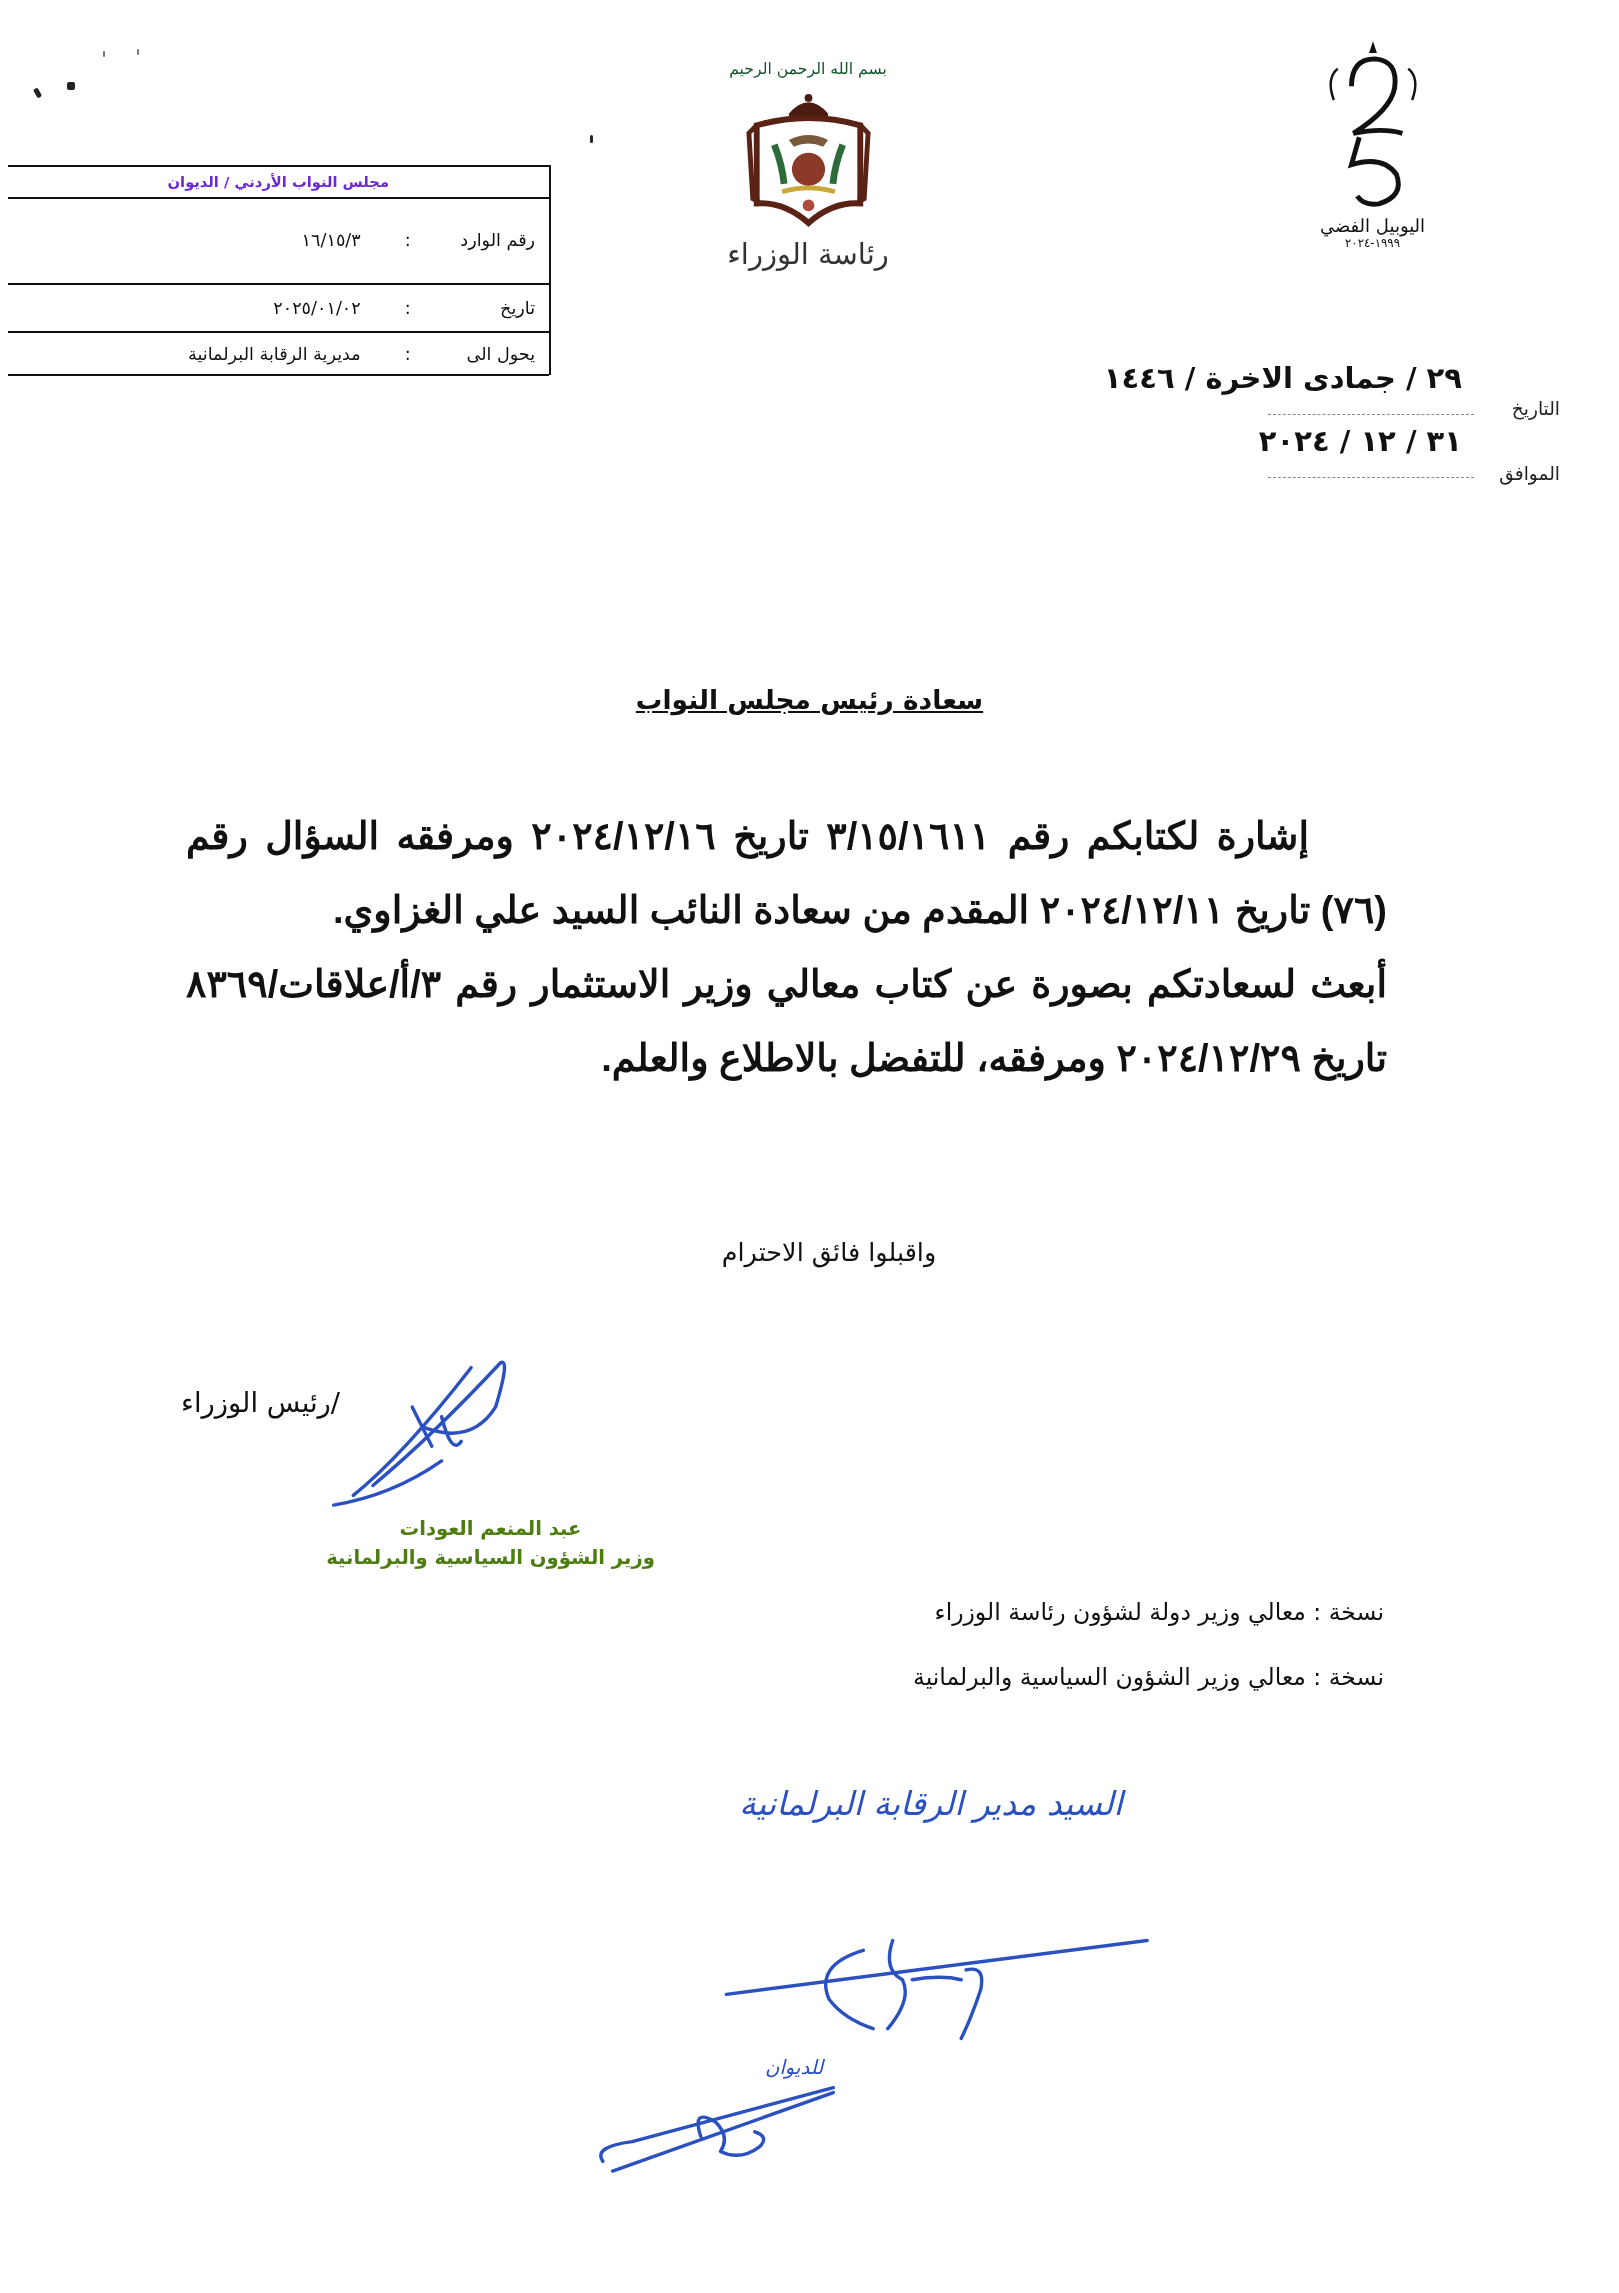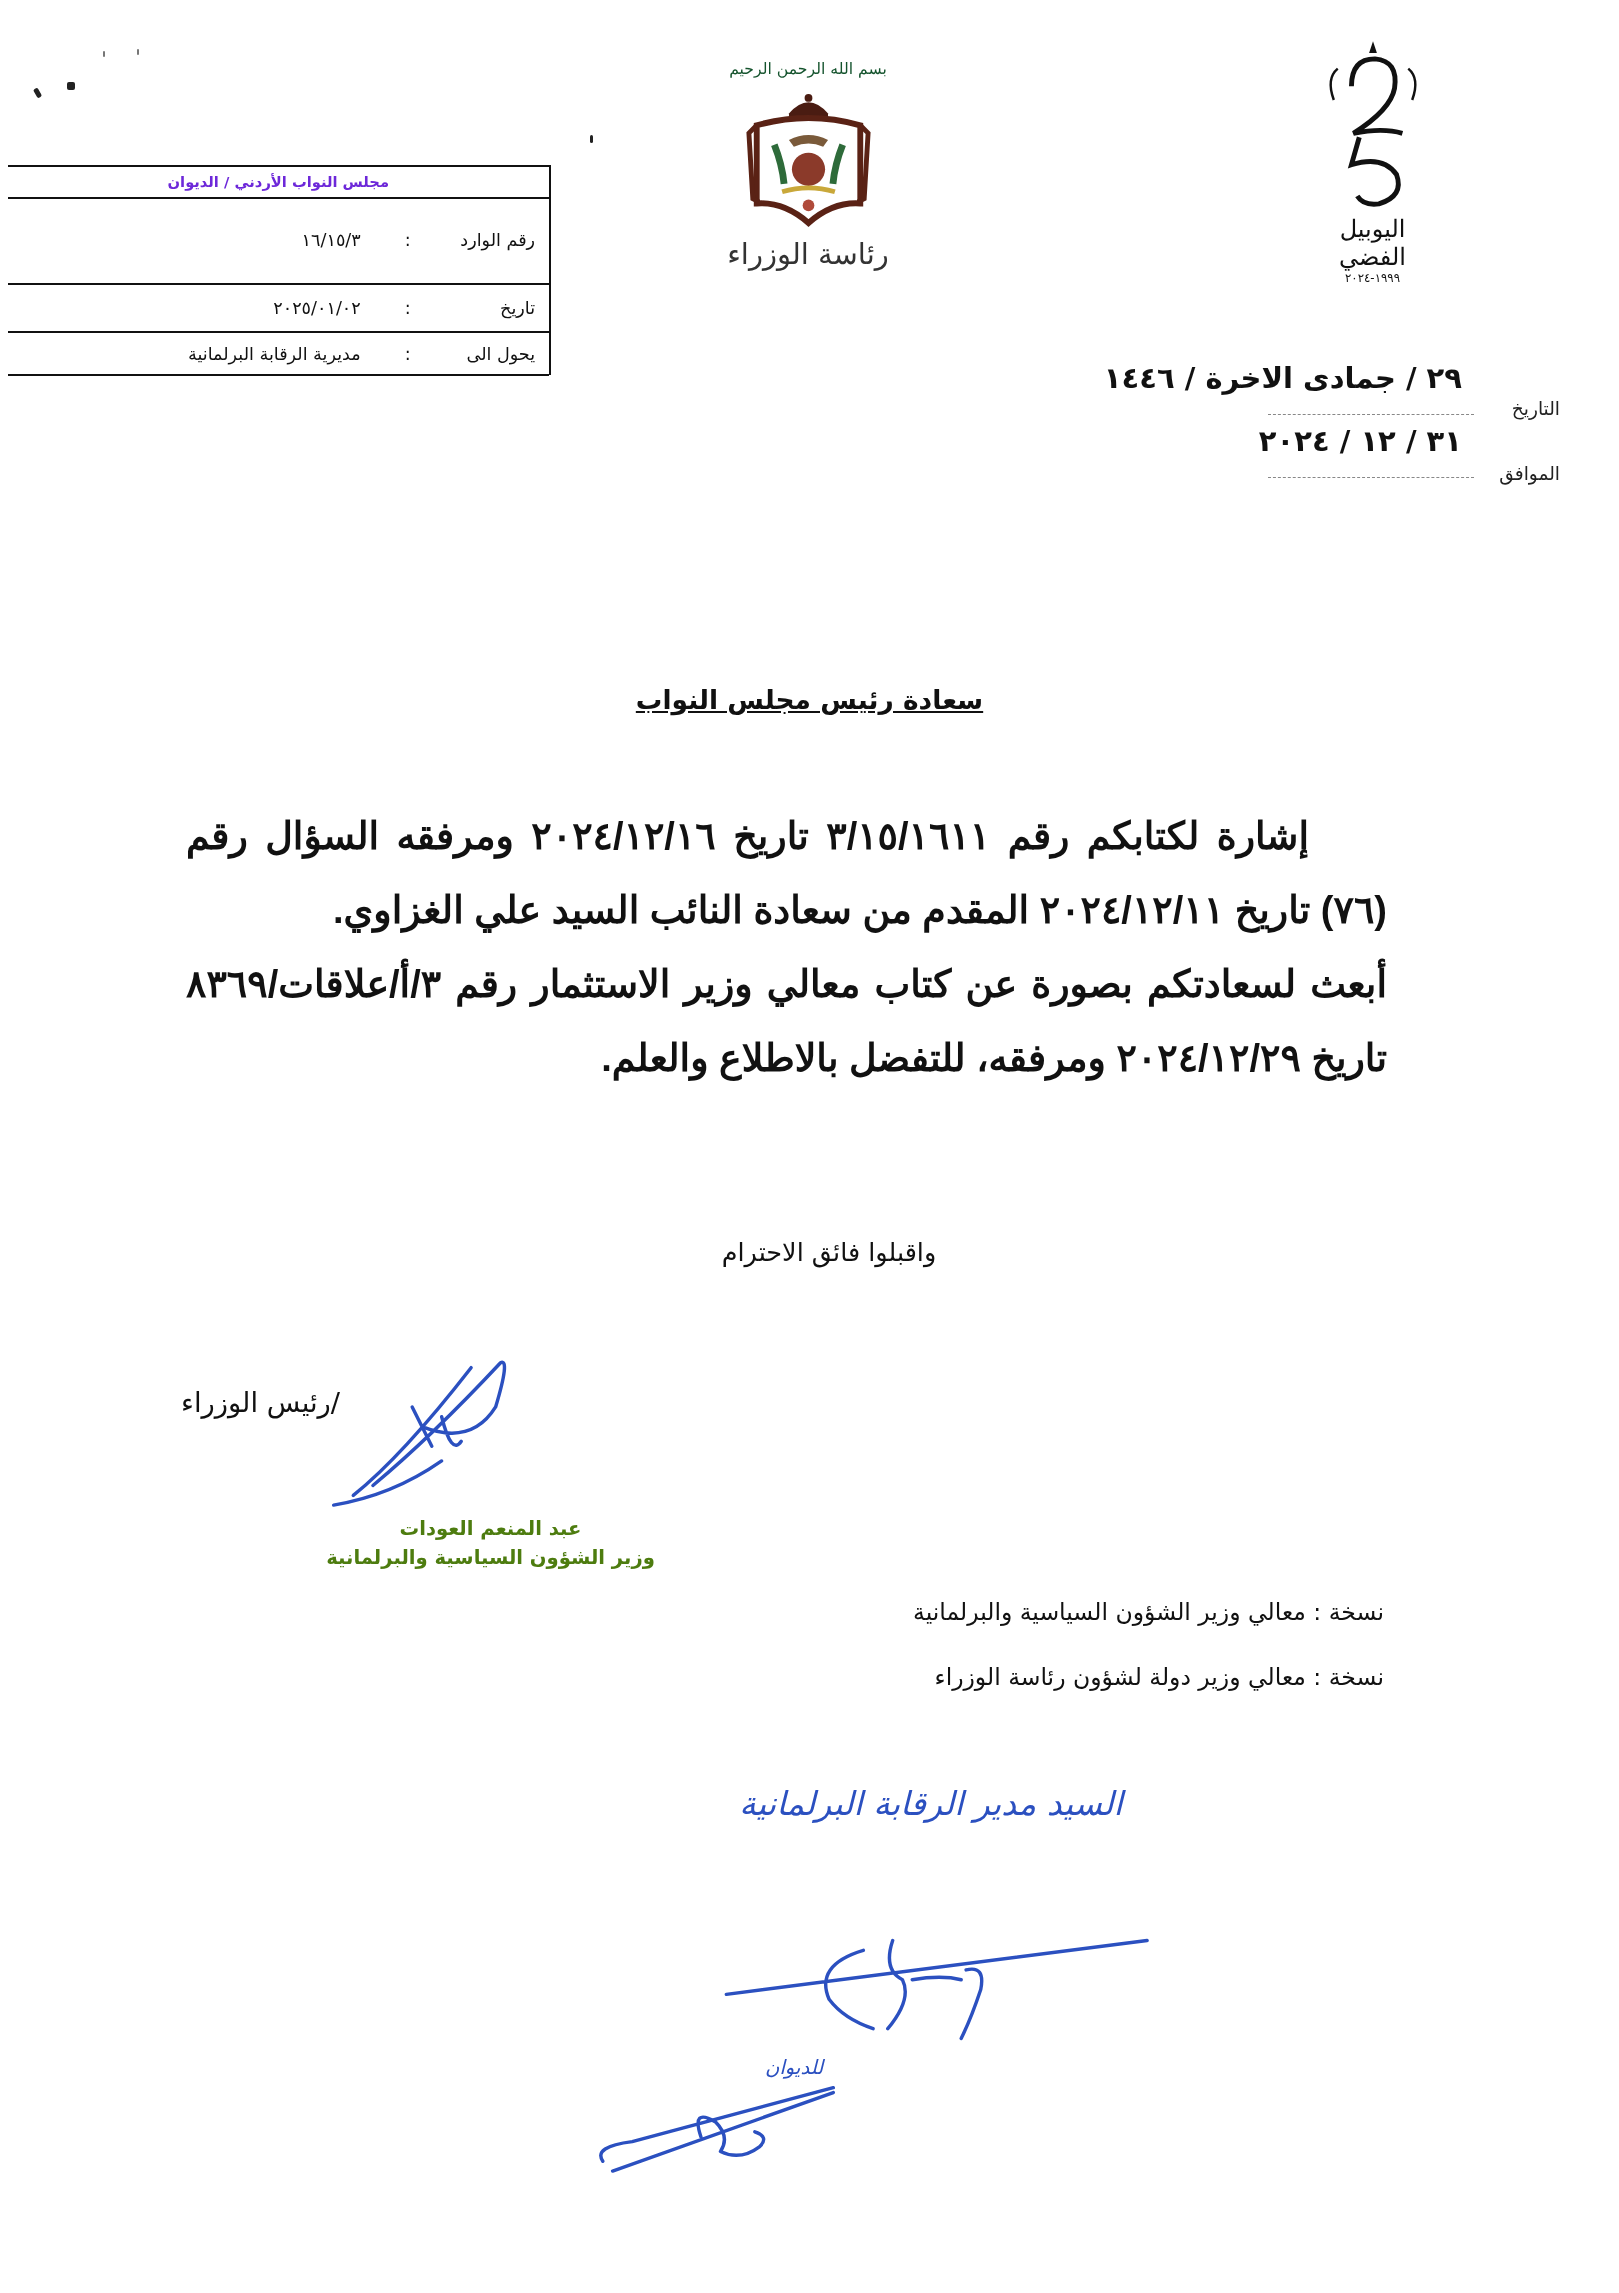--- a/index.html
+++ b/index.html
@@ -22,21 +22,21 @@
   .stamp .colon { width: 39px; text-align: center; }
   .stamp .val { padding-right: 27.4px; }
 
   
   .coat { left: 720px; top: 59px; width: 176px; height: 274px; text-align: center; }
   .basmala { font-size: 15.7px; color: #14532d; font-family: "DejaVu Serif", serif; }
   .pm-title { font-size: 29px; color: #333; font-family: "DejaVu Serif", serif; letter-spacing: 1px; }
 
   
   .jubilee { left: 1304px; top: 39px; width: 137px; height: 245px; text-align: center; }
-  .jub-text { font-size: 24px; font-family: "DejaVu Serif", serif; }
+  .jub-text { font-size: 18px; font-family: "DejaVu Serif", serif; }
   .jub-years { font-size: 11.8px; letter-spacing: 1px; }
 
   
   .ref { right: 59px; top: 353px; width: 637px; }
   .ref-row { position: relative; height: 55px; }
   .ref-val { position: absolute; right: 98px; top: 0; font-size: 29px; font-weight: bold; white-space: nowrap; }
   .ref-lbl { position: absolute; right: 0; top: 29px; font-size: 18.6px; color: #222; }
   .ref-dots { position: absolute; right: 86px; top: 47px; width: 206px; border-top: 1px dashed #888; }
 
   
@@ -150,22 +150,22 @@
 <svg class="ink" style="left:314px;top:1348px;" width="216" height="167" viewBox="0 0 220 170">
   <path d="M40 150 Q90 110 160 20 M60 140 Q120 90 190 15 Q200 10 185 60 Q160 100 110 80 M20 160 Q80 150 130 115 M100 60 L120 100 M130 70 Q140 110 150 95"></path>
 </svg>
 
 <div class="abs blue-stamp rtl">
   <div class="n">عبد المنعم العودات</div>
   <div class="t">وزير الشؤون السياسية والبرلمانية</div>
 </div>
 
 <div class="abs cc rtl">
+  <div>نسخة : معالي وزير دولة لشؤون رئاسة الوزراء</div>
   <div>نسخة : معالي وزير الشؤون السياسية والبرلمانية</div>
-  <div>نسخة : معالي وزير دولة لشؤون رئاسة الوزراء</div>
 </div>
 
 <div class="abs hand-note rtl">السيد مدير الرقابة البرلمانية</div>
 
 <svg class="ink" style="left:716px;top:1921px;" width="461" height="137" viewBox="0 0 470 140">
   <path d="M10 75 L440 20 M150 30 Q100 45 115 80 Q130 100 160 110 M180 20 Q170 50 190 60 Q200 80 175 110 M200 60 Q230 55 250 60 M255 50 Q275 45 270 70 Q260 100 250 120"></path>
 </svg>
 
 <div class="abs rtl" style="left:765px;top:2056px;font-size:19.6px;color:#2b50c0;font-style:italic;font-family:'DejaVu Serif',serif;">للديوان</div>
 <svg class="ink" style="left:593px;top:2068px;" width="255" height="108" viewBox="0 0 260 110">

